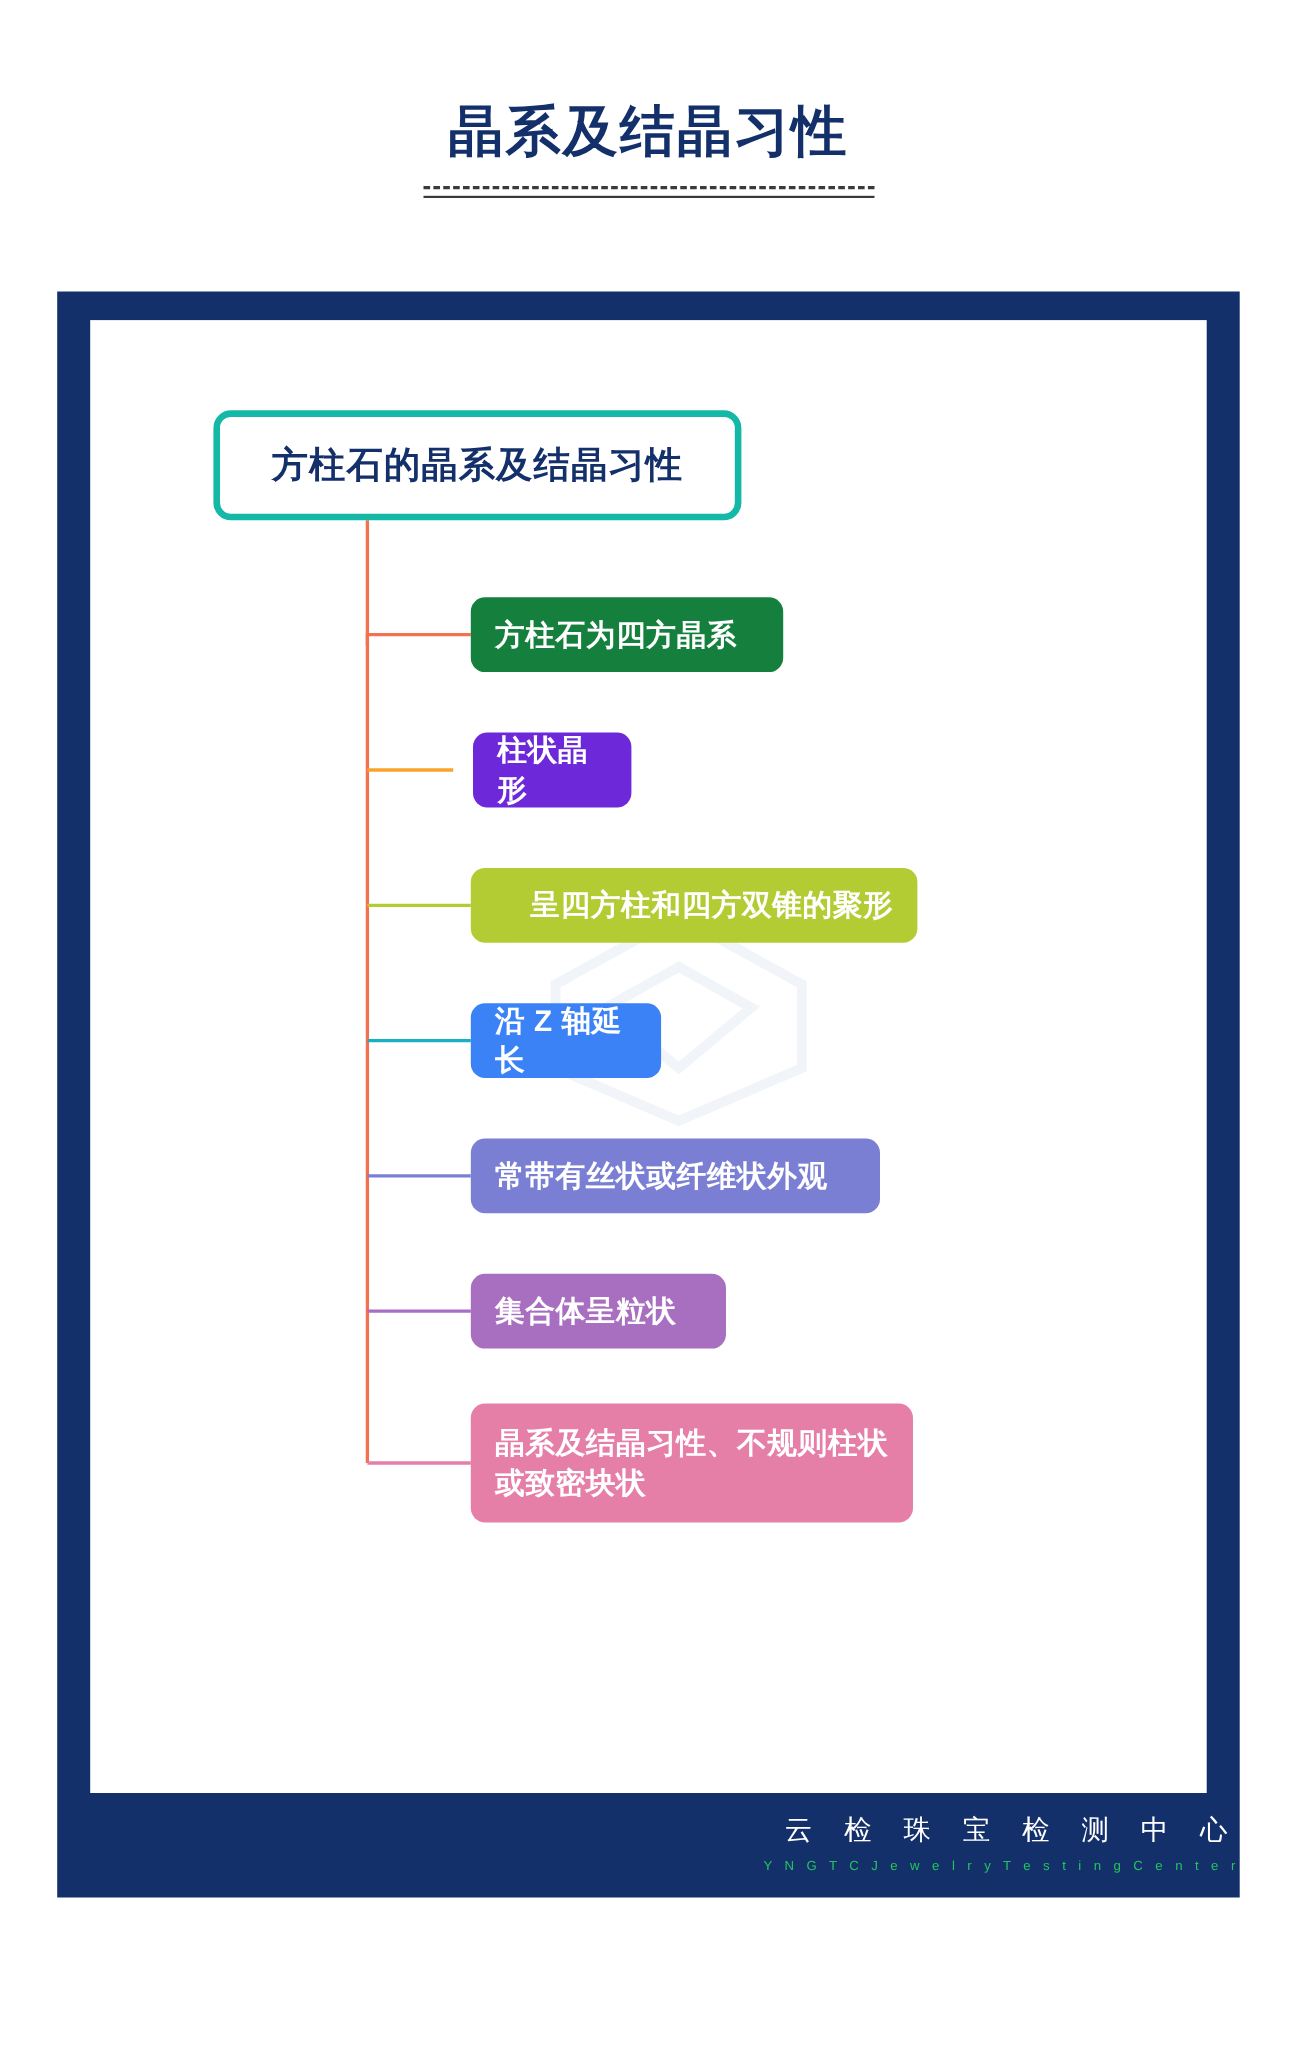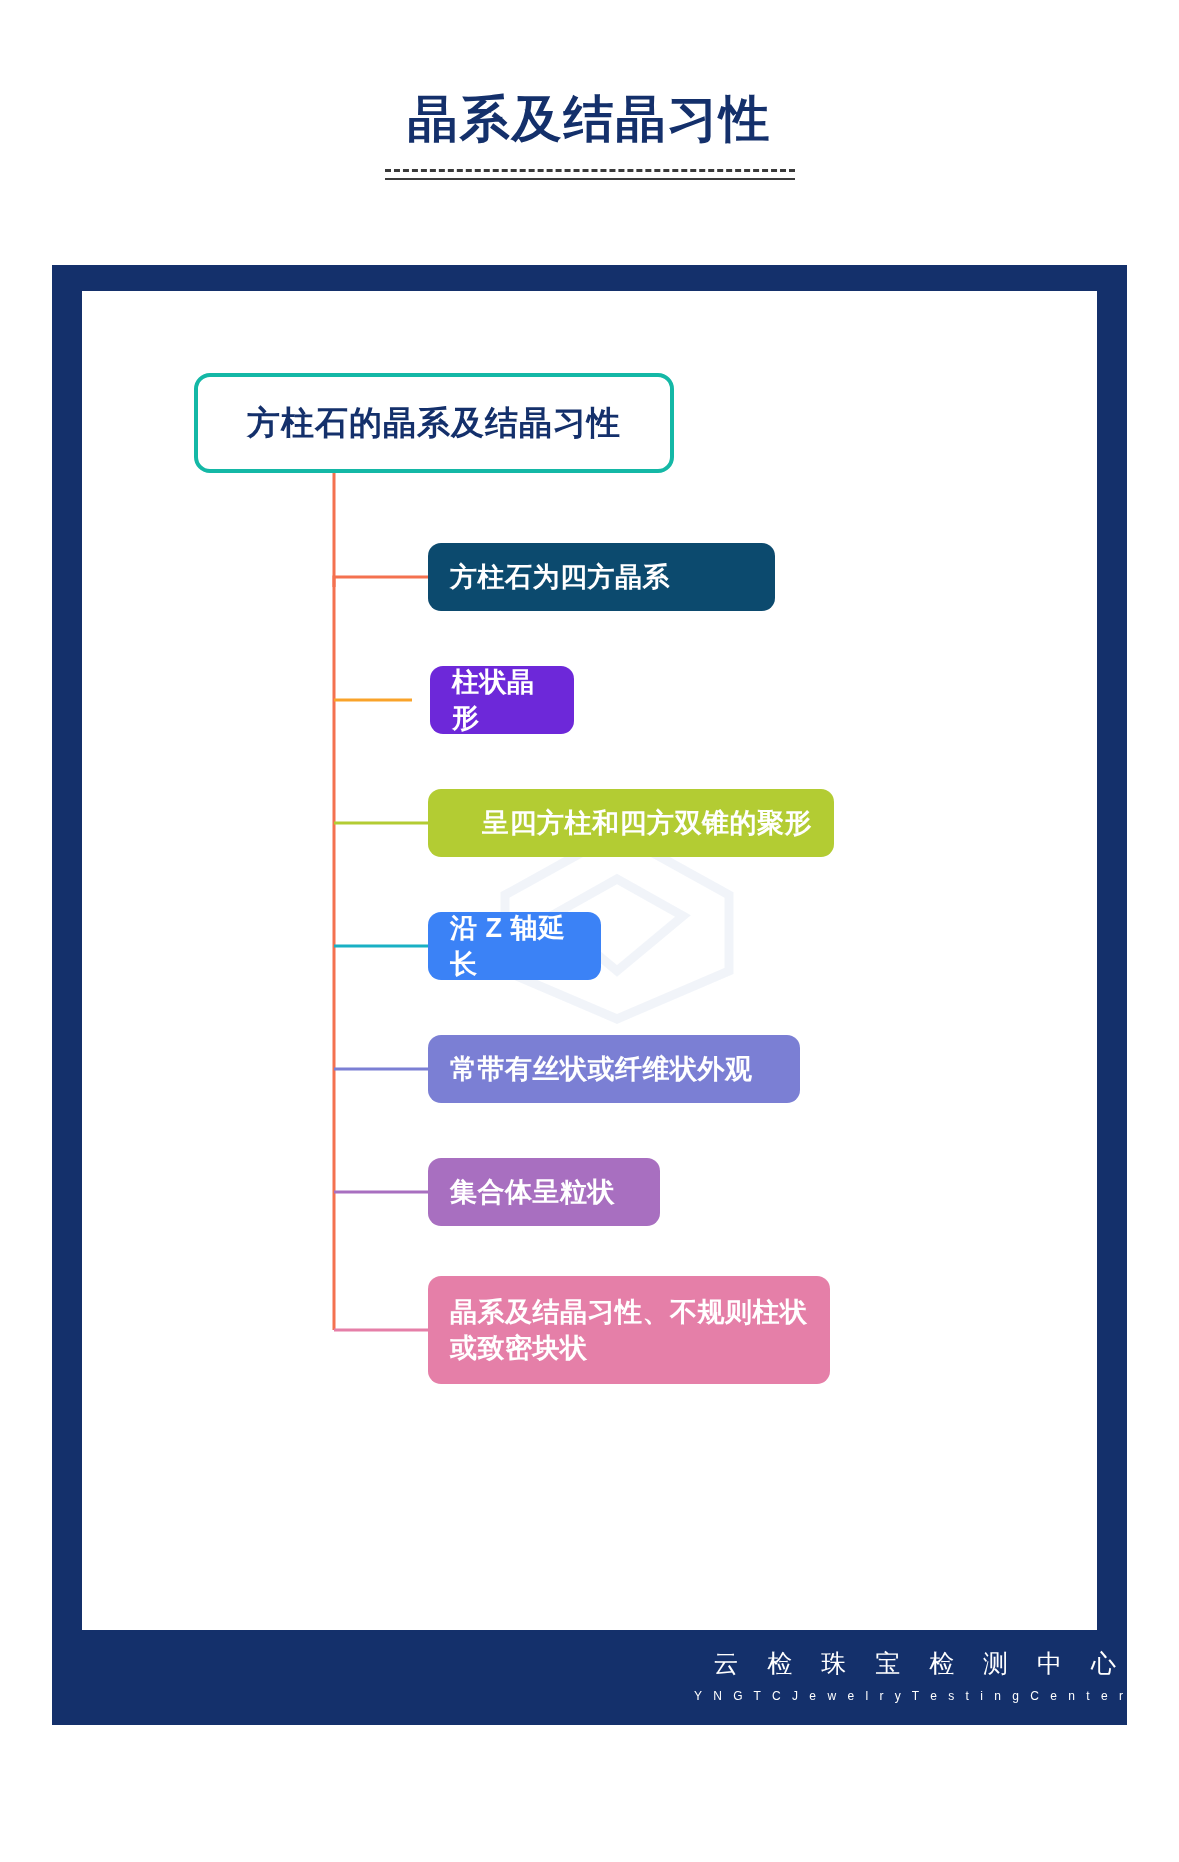--- a/index.html
+++ b/index.html
@@ -98,21 +98,21 @@
     bottom: 22px;
     width: 1075px;
     text-align: right;
   }
   .footer-cn {
     color: #ffffff;
     font-size: 25px;
     letter-spacing: 11px;
   }
   .footer-en {
-    color: #ffffff;
+    color: #22c55e;
     font-size: 12px;
     letter-spacing: 4px;
     margin-top: 9px;
   }
 
   
   .map {
     position: absolute;
     left: 0;
     top: 0;
@@ -126,21 +126,21 @@
     width: 1015px;
     height: 1339px;
   }
 
   .root-node {
     position: absolute;
     left: 112px;
     top: 82px;
     width: 480px;
     height: 100px;
-    border: 4px solid #14b8a6;
+    border: 6px solid #14b8a6;
     border-radius: 16px;
     background: #ffffff;
     display: flex;
     align-items: center;
     justify-content: center;
     box-sizing: border-box;
   }
   .root-label {
     font-size: 33px;
     font-weight: bold;
@@ -203,21 +203,21 @@
 
           <path d="M252,901 L346,901" fill="none" stroke="#a86fc0" stroke-width="3"></path>
 
           <path d="M252,1039 L346,1039" fill="none" stroke="#e57fa8" stroke-width="3"></path>
         </svg>
 
         <div class="root-node">
           <span class="root-label">方柱石的晶系及结晶习性</span>
         </div>
 
-        <div class="leaf" style="left:346px; top:252px; width:347px; height:68px; background:#0c4a6e;">
+        <div class="leaf" style="left:346px; top:252px; width:284px; height:68px; background:#15803d;">
           <span>方柱石为四方晶系</span>
         </div>
 
         <div class="leaf" style="left:348px; top:375px; width:144px; height:68px; background:#6d28d9;">
           <span>柱状晶形</span>
         </div>
 
         <div class="leaf" style="left:346px; top:498px; width:406px; height:68px; background:#b3cc33;justify-content:flex-end;">
           <span>呈四方柱和四方双锥的聚形</span>
         </div>

